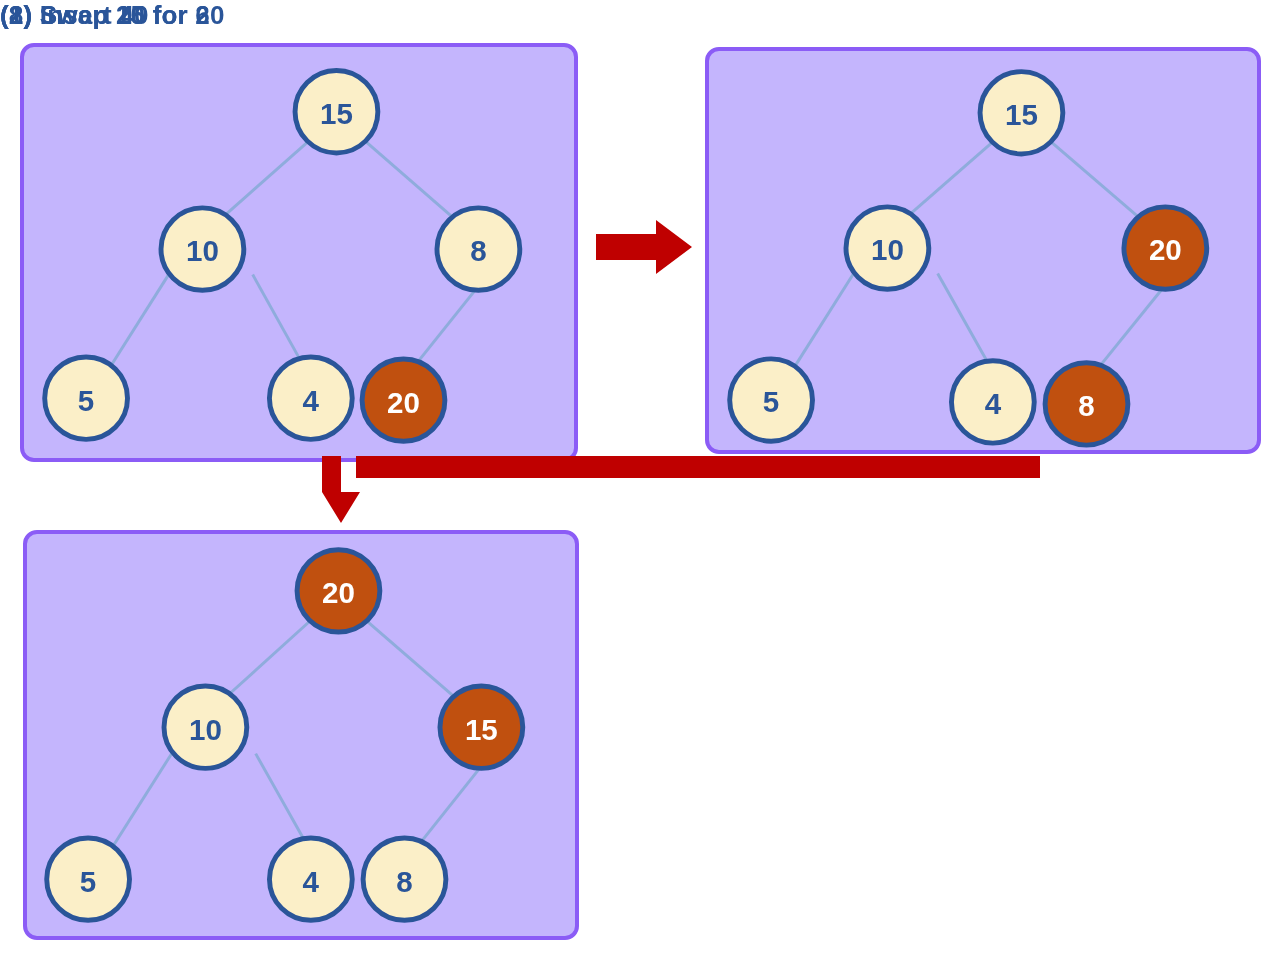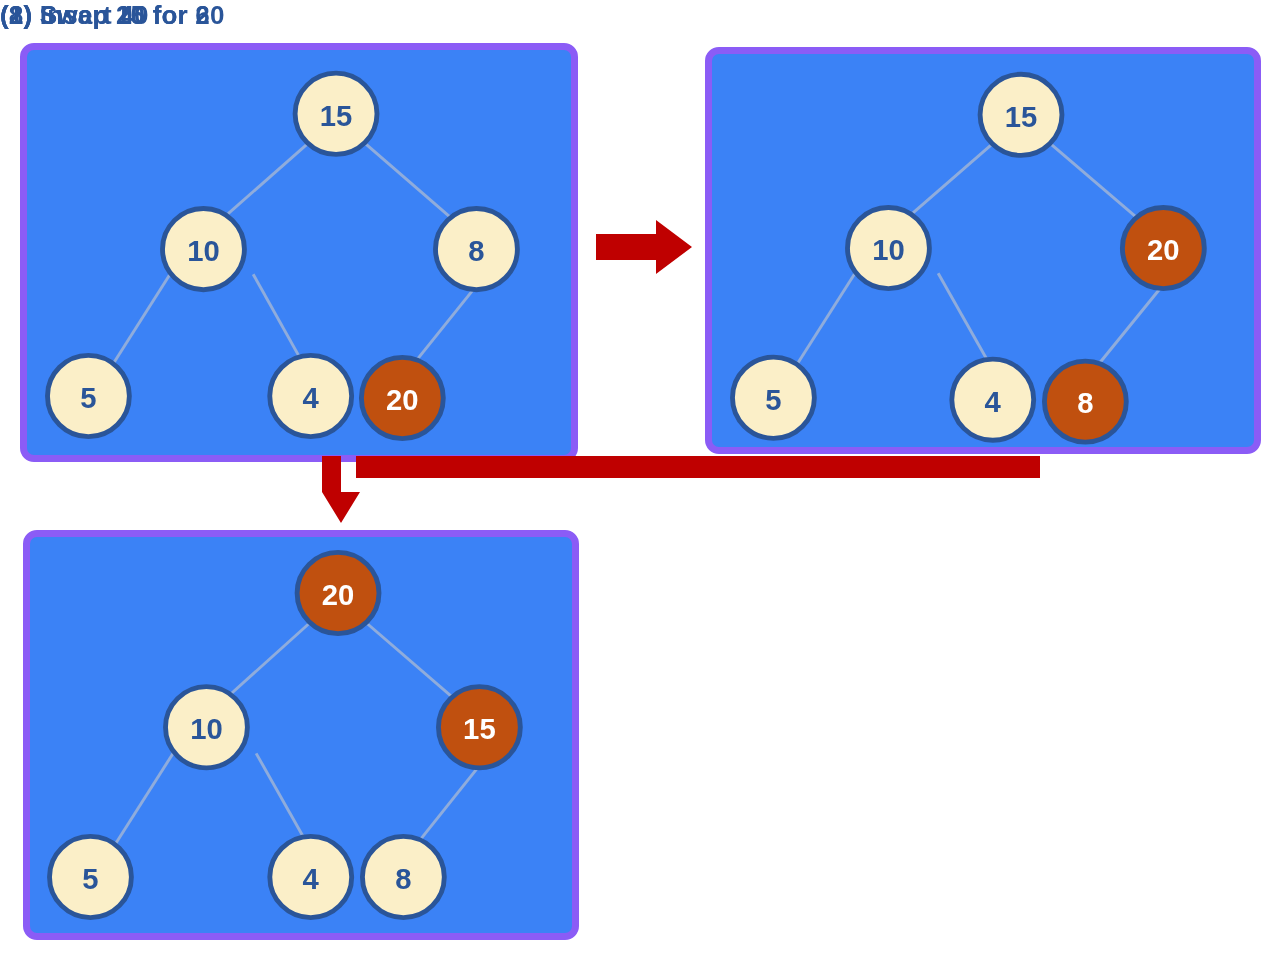--- a/index.html
+++ b/index.html
@@ -12,23 +12,23 @@
     height: 956px;
     position: relative;
     overflow: hidden;
     font-family: "Liberation Sans", sans-serif;
   }
 
   
   .panel {
     position: absolute;
     box-sizing: border-box;
-    border: 7px solid #8b5cf6;
+    border: 4px solid #8b5cf6;
     border-radius: 14px;
-    background: #3b82f6;
+    background: #c4b5fd;
   }
   #panel-1 { left: 20px;  top: 43px;  width: 558px; height: 419px; }
   #panel-2 { left: 705px; top: 47px;  width: 556px; height: 407px; }
   #panel-3 { left: 23px;  top: 530px; width: 556px; height: 410px; }
 
   
   .panel-title {
     position: absolute;
     color: #2a5599;
     font-size: 26px;

